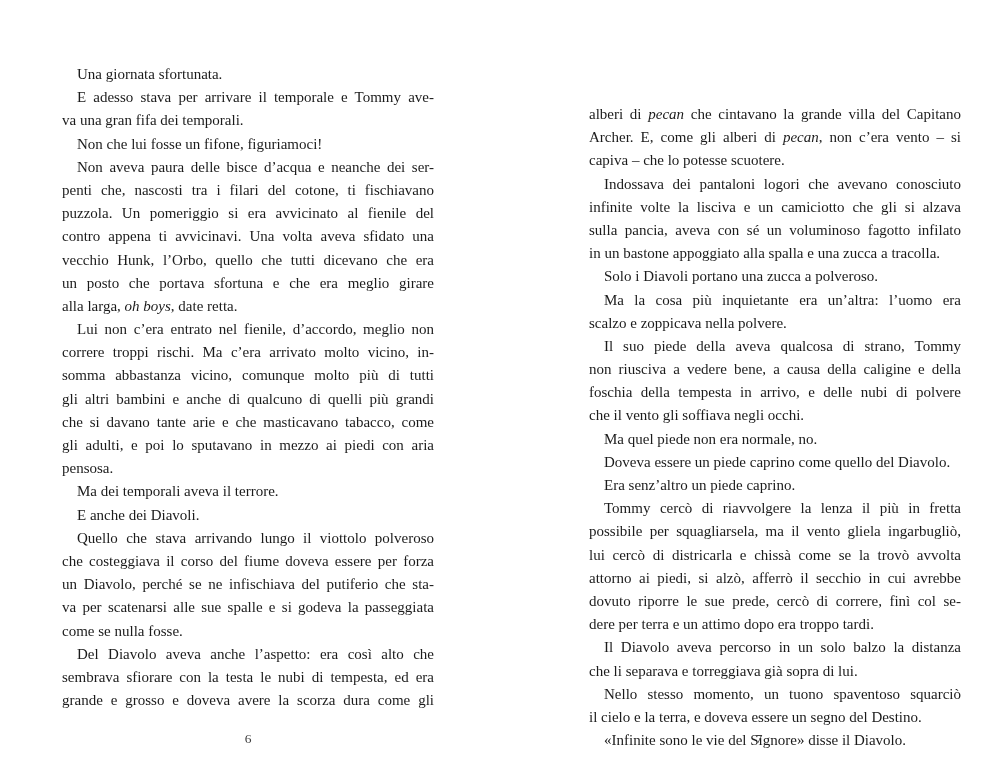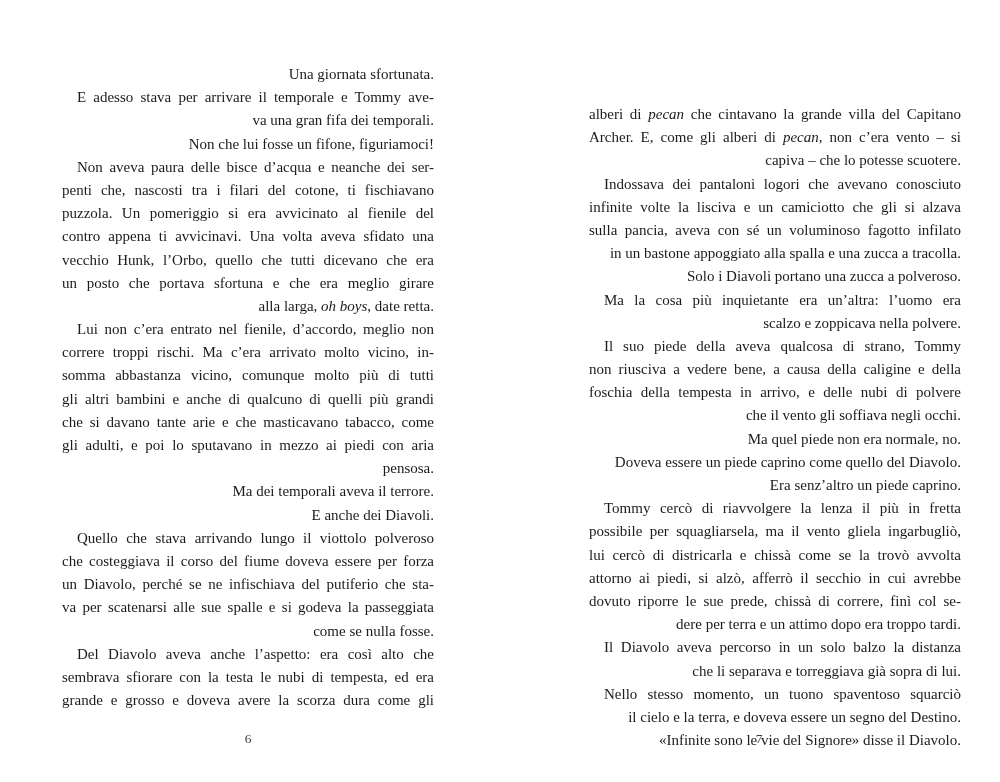--- a/index.html
+++ b/index.html
@@ -30,21 +30,21 @@
     width: 372px;
     color: var(--text, #1b1b1b);
     font-size: 15px;
   }
   .page-left  .text-column { left: 62px; }
   .page-right .text-column { left: 89px; margin-top: 40px; }
   .line {
     height: 23.2px;
     line-height: 23.2px;
     overflow: hidden;
-    text-align: right;
+    text-align: left;
     white-space: normal;
   }
   .line.just {
     text-align: justify;
     text-align-last: justify;
   }
   .line.indent {
     padding-left: 15px;
   }
   .it { font-style: italic; }
@@ -114,21 +114,21 @@
         <div class="line just"><span>non riusciva a vedere bene, a causa della caligine e della</span></div>
         <div class="line just"><span>foschia della tempesta in arrivo, e delle nubi di polvere</span></div>
         <div class="line"><span>che il vento gli soffiava negli occhi.</span></div>
         <div class="line indent"><span>Ma quel piede non era normale, no.</span></div>
         <div class="line indent"><span>Doveva essere un piede caprino come quello del Diavolo.</span></div>
         <div class="line indent"><span>Era senz’altro un piede caprino.</span></div>
         <div class="line indent just"><span>Tommy cercò di riavvolgere la lenza il più in fretta</span></div>
         <div class="line just"><span>possibile per squagliarsela, ma il vento gliela ingarbugliò,</span></div>
         <div class="line just"><span>lui cercò di districarla e chissà come se la trovò avvolta</span></div>
         <div class="line just"><span>attorno ai piedi, si alzò, afferrò il secchio in cui avrebbe</span></div>
-        <div class="line just"><span>dovuto riporre le sue prede, chissà di correre, finì col se-</span></div>
+        <div class="line just"><span>dovuto riporre le sue prede, cercò di correre, finì col se-</span></div>
         <div class="line"><span>dere per terra e un attimo dopo era troppo tardi.</span></div>
         <div class="line indent just"><span>Il Diavolo aveva percorso in un solo balzo la distanza</span></div>
         <div class="line"><span>che li separava e torreggiava già sopra di lui.</span></div>
         <div class="line indent just"><span>Nello stesso momento, un tuono spaventoso squarciò</span></div>
         <div class="line"><span>il cielo e la terra, e doveva essere un segno del Destino.</span></div>
         <div class="line indent"><span>«Infinite sono le vie del Signore» disse il Diavolo.</span></div>
       </div>
     <div class="page-number">7</div>
   </div>
 

